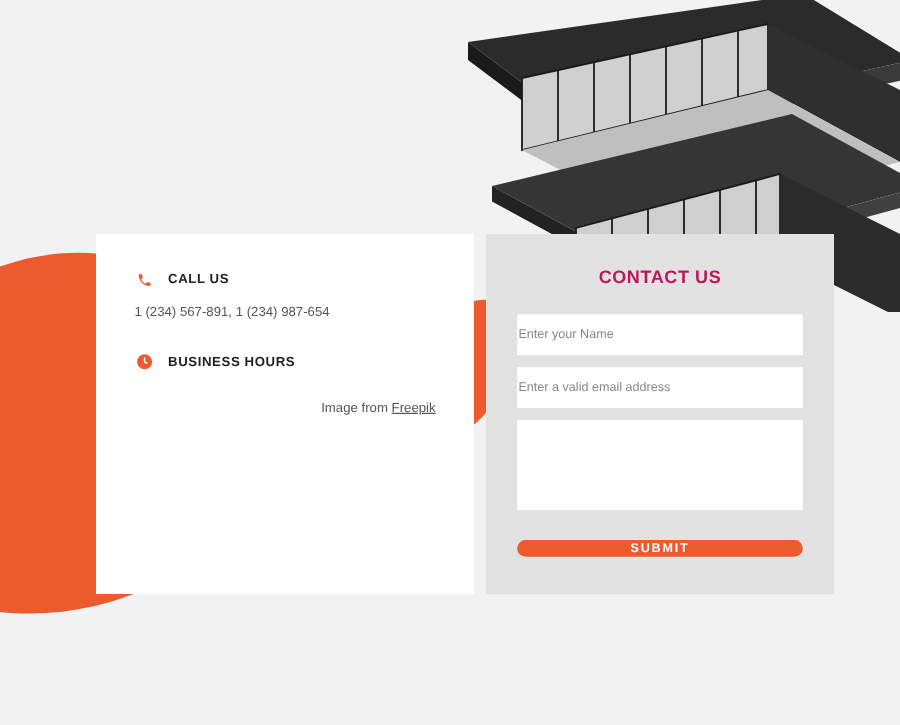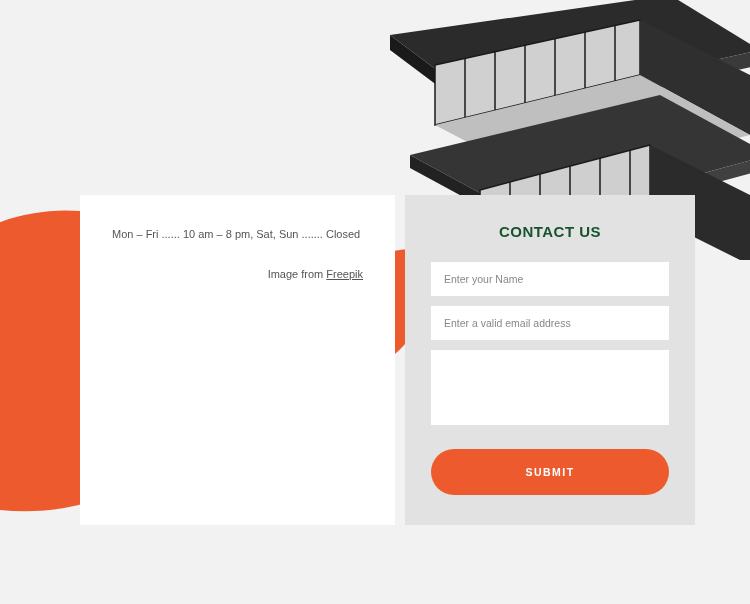--- a/index.html
+++ b/index.html
@@ -100,48 +100,48 @@
     width: 290px;
     background: #e2e2e2;
     padding: 28px 26px 30px 26px;
   }
   
   .form-title {
     text-align: center;
     font-size: 15px;
     font-weight: bold;
     letter-spacing: 0.5px;
-    color: #14532d;
+    color: #be185d;
     margin-bottom: 22px;
   }
   
   .field {
     width: 100%;
     background: #fff;
     border: none;
-    padding: 11px 13px;
+    padding: 11px 1px;
     font-size: 10.5px;
     color: #333;
     margin-bottom: 10px;
     font-family: inherit;
   }
   .field::placeholder { color: #888; }
   
   textarea.field {
     height: 75px;
     resize: none;
   }
   
   .submit-btn {
     width: 100%;
     background: #ec5a2e;
     color: #fff;
     border: none;
     border-radius: 24px;
-    padding: 17px 0;
+    padding: 1px 0;
     font-size: 10.5px;
     font-weight: bold;
     letter-spacing: 1.5px;
     cursor: pointer;
     margin-top: 10px;
   }
 </style>
 </head>
 <body>
 
@@ -182,24 +182,43 @@
     <path d="M 320 165 L 440 225 L 440 295 L 320 235 Z" fill="#2b2b2b" stroke="none"></path>
 
     <path d="M 145 278 L 175 270 L 175 283 L 145 291 Z" fill="#444" stroke="none"></path>
   </g>
 </svg>
 
 <div class="content">
 
   <div class="info">
 
-
-
     <div class="info-block">
-      <p class="info-text">Mon – Fri ...... 10 am – 8 pm, Sat, Sun ....... Closed</p>
+      <div class="info-heading">
+        <span class="icon">
+          <svg width="13" height="13" viewBox="0 0 24 24">
+              <path fill="#ec5a2e" d="M6.6 10.8c1.4 2.8 3.8 5.1 6.6 6.6l2.2-2.2c.3-.3.7-.4 1-.2 1.2.4 2.4.6 3.7.6.6 0 1 .4 1 1V20c0 .6-.4 1-1 1C10.6 21 3 13.4 3 4c0-.6.4-1 1-1h3.5c.6 0 1 .4 1 1 0 1.3.2 2.5.6 3.7.1.3 0 .7-.2 1l-2.3 2.1z"></path>
+            </svg>
+        </span>
+        <span class="info-title">CALL US</span>
+      </div>
+      <p class="info-text">1 (234) 567-891, 1 (234) 987-654</p>
+    </div>
+
+
+    <div class="info-block">
+      <div class="info-heading">
+        <span class="icon">
+          <svg width="15" height="15" viewBox="0 0 24 24">
+              <circle cx="12" cy="12" r="10" fill="#ec5a2e"></circle>
+              <path stroke="#fff" stroke-width="2" fill="none" stroke-linecap="round" d="M12 7v5l3 2"></path>
+            </svg>
+        </span>
+        <span class="info-title">BUSINESS HOURS</span>
+      </div>
     </div>
 
     <p class="credit">
       <span>Image from </span><a href="#">Freepik</a>
     </p>
 
   </div>
 
   <div class="form-panel">
     <h2 class="form-title">CONTACT US</h2>

